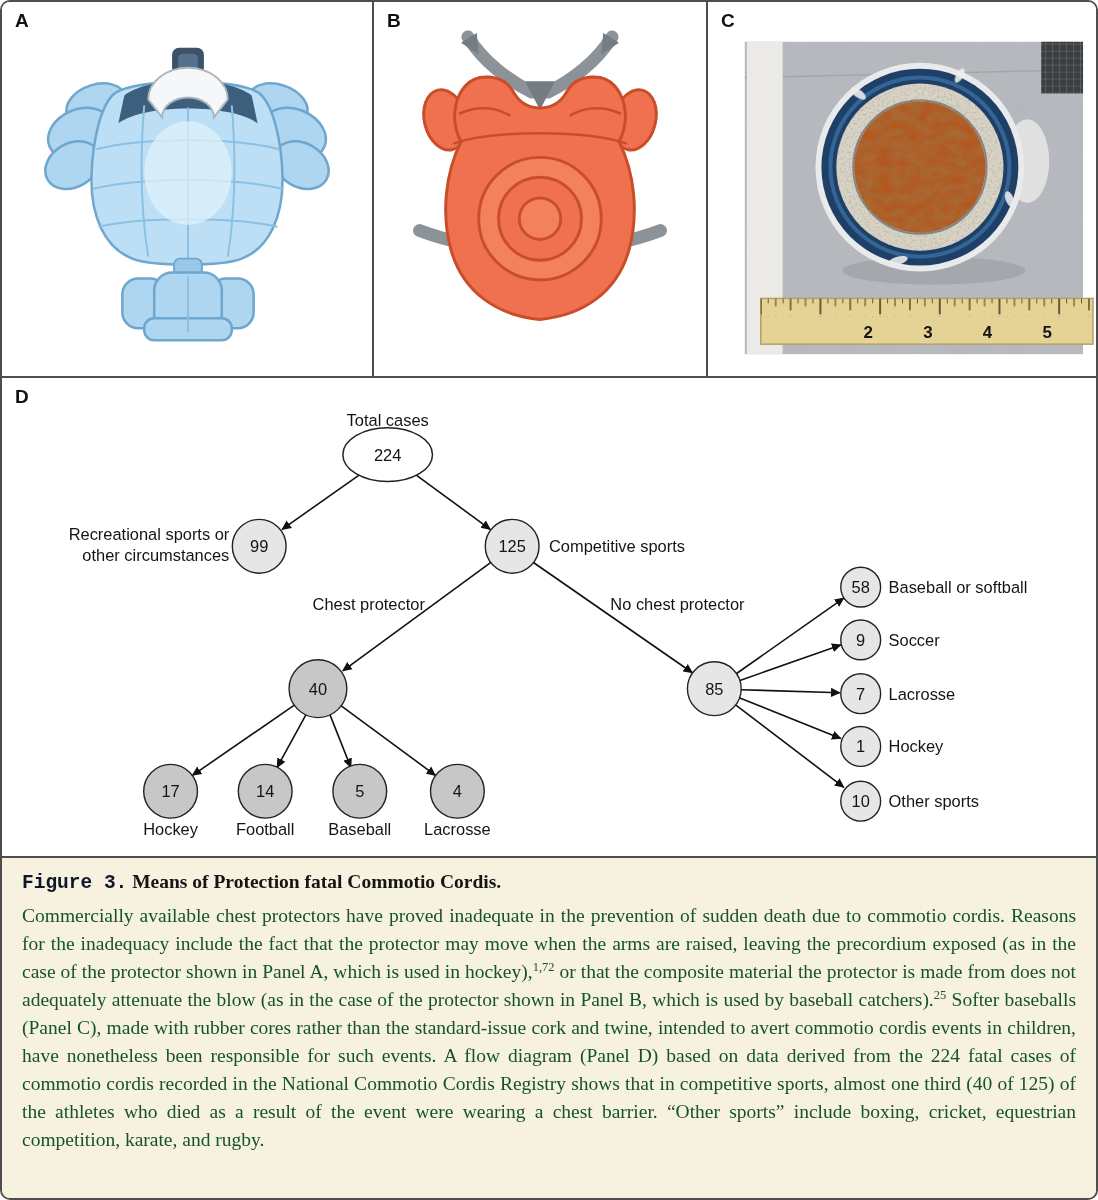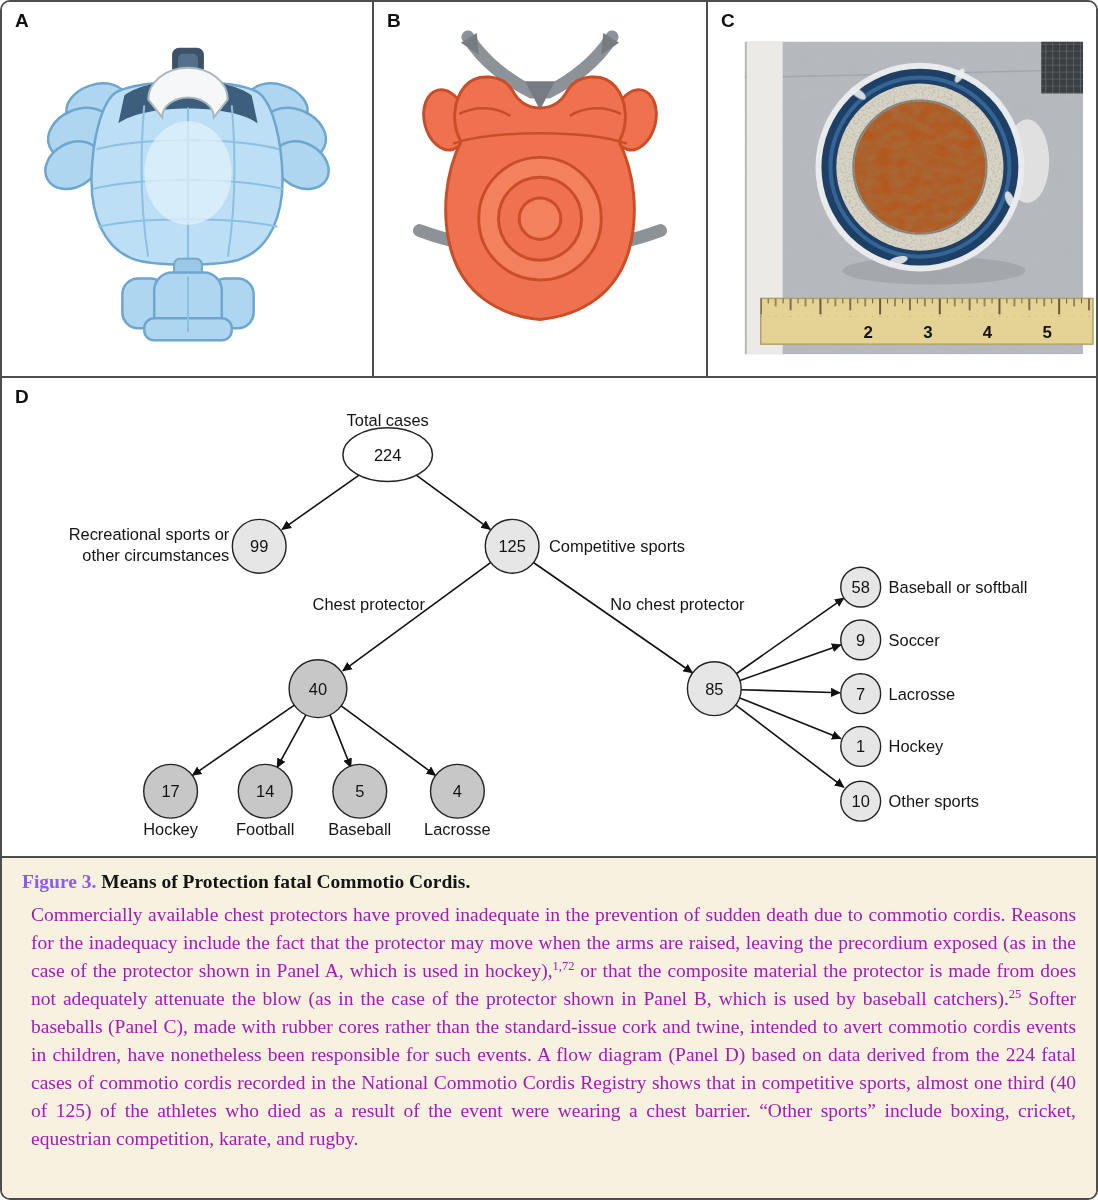--- a/index.html
+++ b/index.html
@@ -25,25 +25,24 @@
     font-weight:bold; font-size:19px; color:#111;
   }
   .panel-svg { position:absolute; left:0; top:0; width:100%; height:100%; }
   .caption {
     flex:1; background:#f7f1e0;
     padding:13px 20px 8px 20px;
     font-family:"Liberation Serif", serif;
     overflow:hidden;
   }
   .caption-title { font-size:19.5px; font-weight:bold; color:#151515; margin-bottom:8px; }
-  .fig-label { color:#8b5cf6; }
+  .fig-label { color:#0f172a;font-family:Liberation Mono, monospace; }
   .caption-body {
-    font-size:19.5px; line-height:28px; color:#a21caf;
+    font-size:19.5px; line-height:28px; color:#14532d;
     text-align:justify;
-    margin-left:9px;
   }
   .caption-body sup { font-size:12.5px; line-height:0; vertical-align:super; }
   svg text { font-family:"Liberation Sans", sans-serif; fill:#141414; }
 </style>
 </head>
 <body>
 
 <div class="figure-box">
 
   <div class="top-row">

